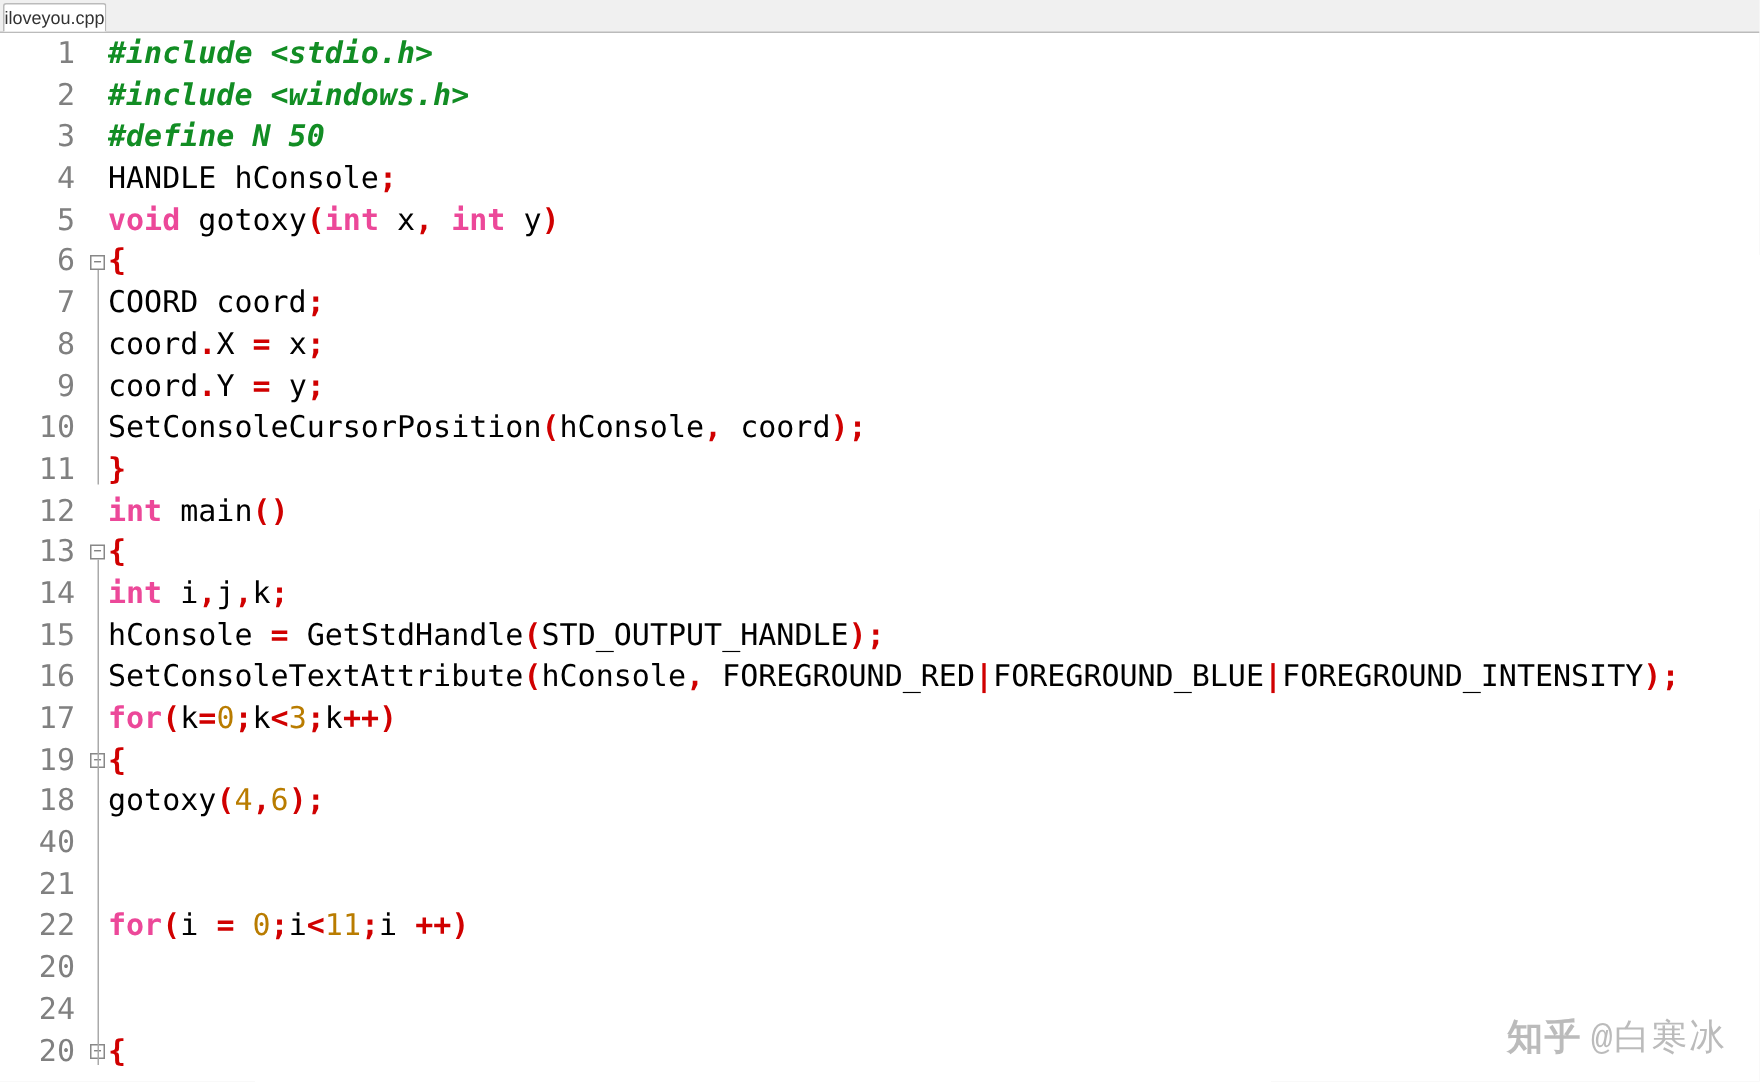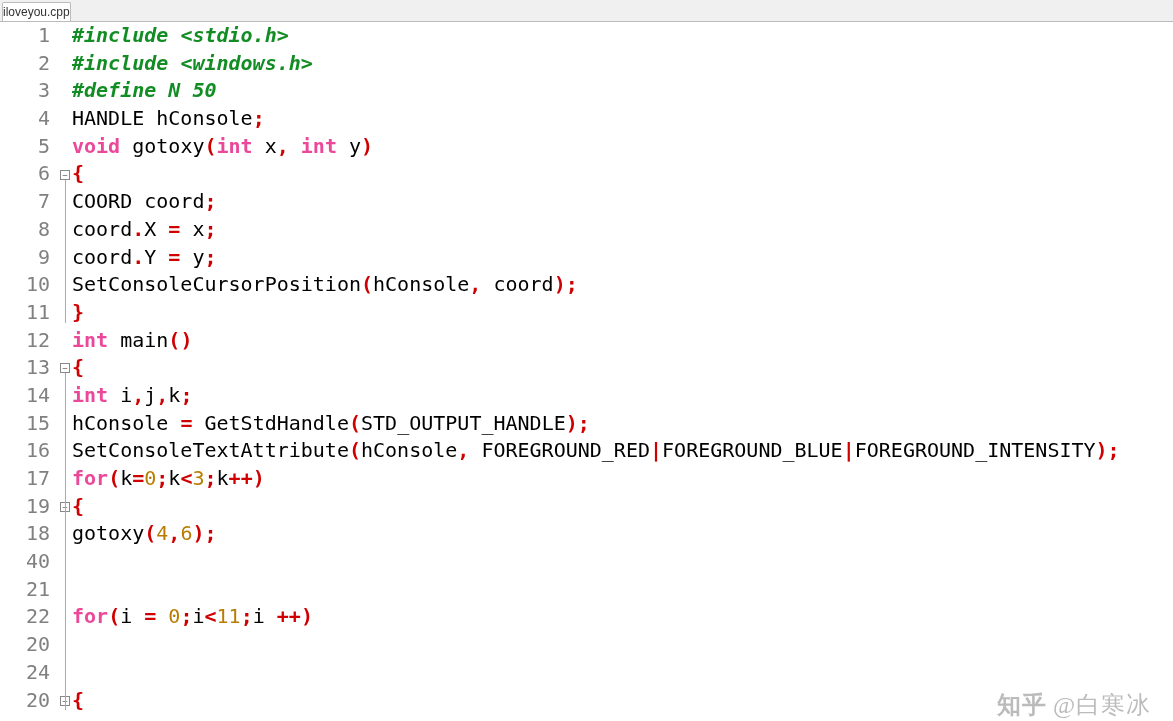--- a/index.html
+++ b/index.html
@@ -14,21 +14,21 @@
 .fold-line { position:absolute; left:7px; width:0; border-left:1px solid #aaa; }
 .code { flex:1; background:#fff; white-space:pre; color:#000; }
 .line { height:27.7px; }
 .k-preproc { color:#128d24; font-weight:bold;font-style:italic; }
 .k-kw { color:#ec4899; font-weight:bold; }
 .k-num { color:#b97c00; }
 .k-paren { color:#d00000; font-weight:bold; }
 .k-op { color:#d00000; font-weight:bold; }
 .k-semi { color:#d00000; font-weight:bold; }
 .k-id { color:#000000; }
-.watermark { position:absolute; right:22px; bottom:0; font-size:24px; color:rgba(120,120,120,0.5); font-family:Liberation Serif, serif; letter-spacing:1px; pointer-events:none; }
+.watermark { position:absolute; right:22px; bottom:14px; font-size:24px; color:rgba(120,120,120,0.5); font-family:Liberation Mono, monospace; letter-spacing:1px; pointer-events:none; }
 .watermark .logo { font-weight:bold; margin-right:6px; }
 </style>
 </head>
 <body>
 
 <div class="window">
   <div class="tab-bar">
     <div class="tab">iloveyou.cpp</div>
   </div>
   <div class="editor">

